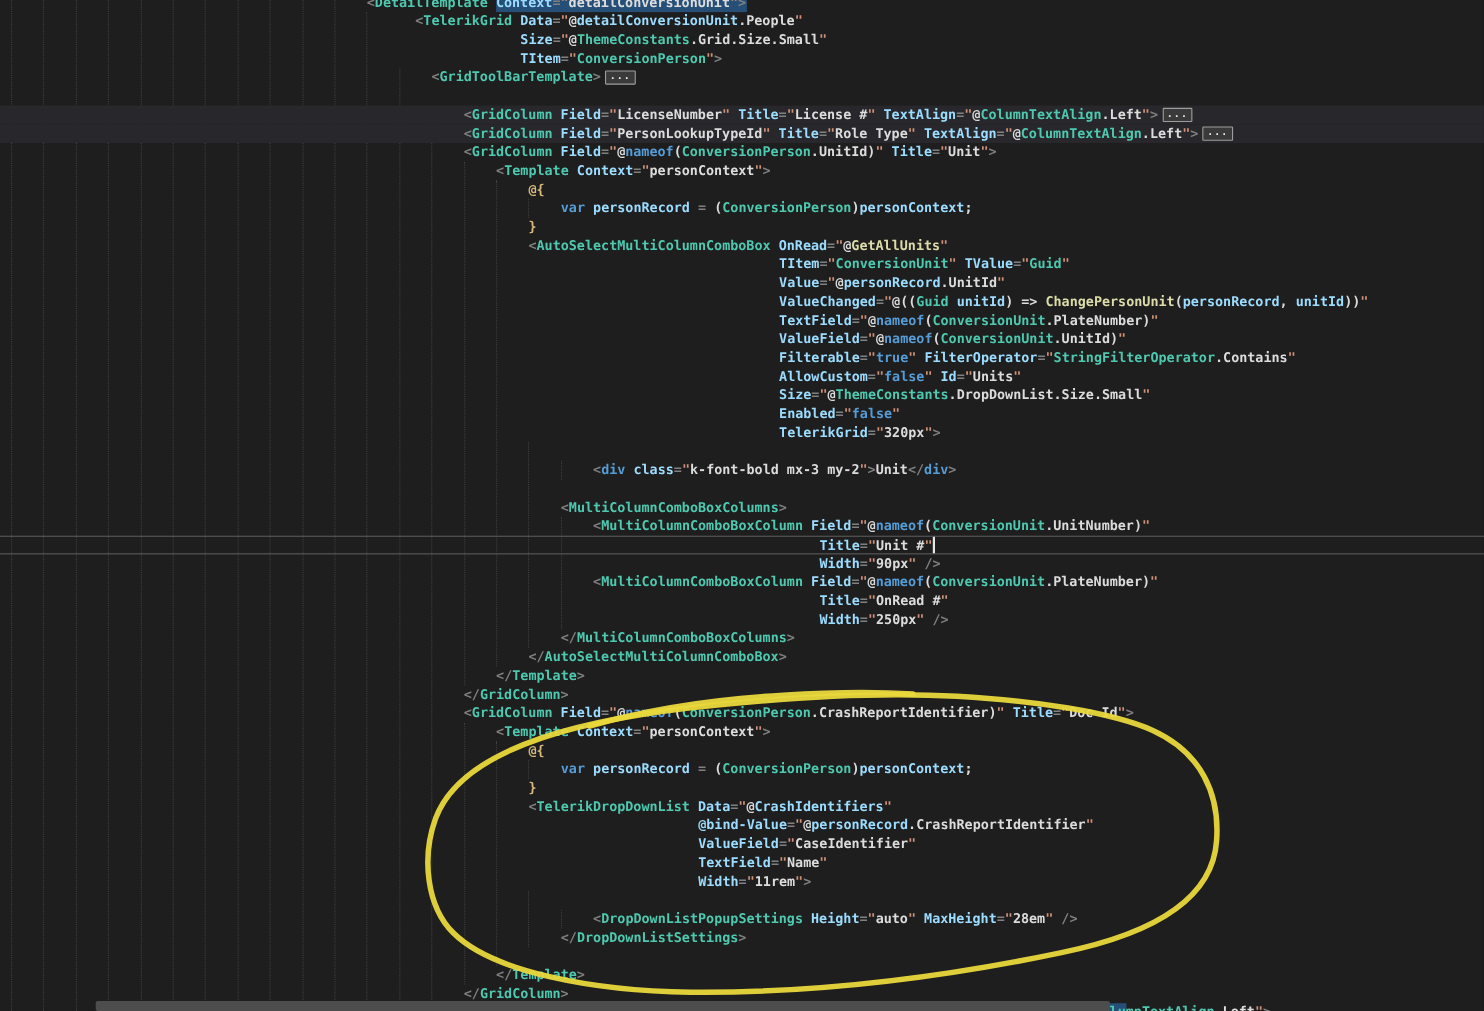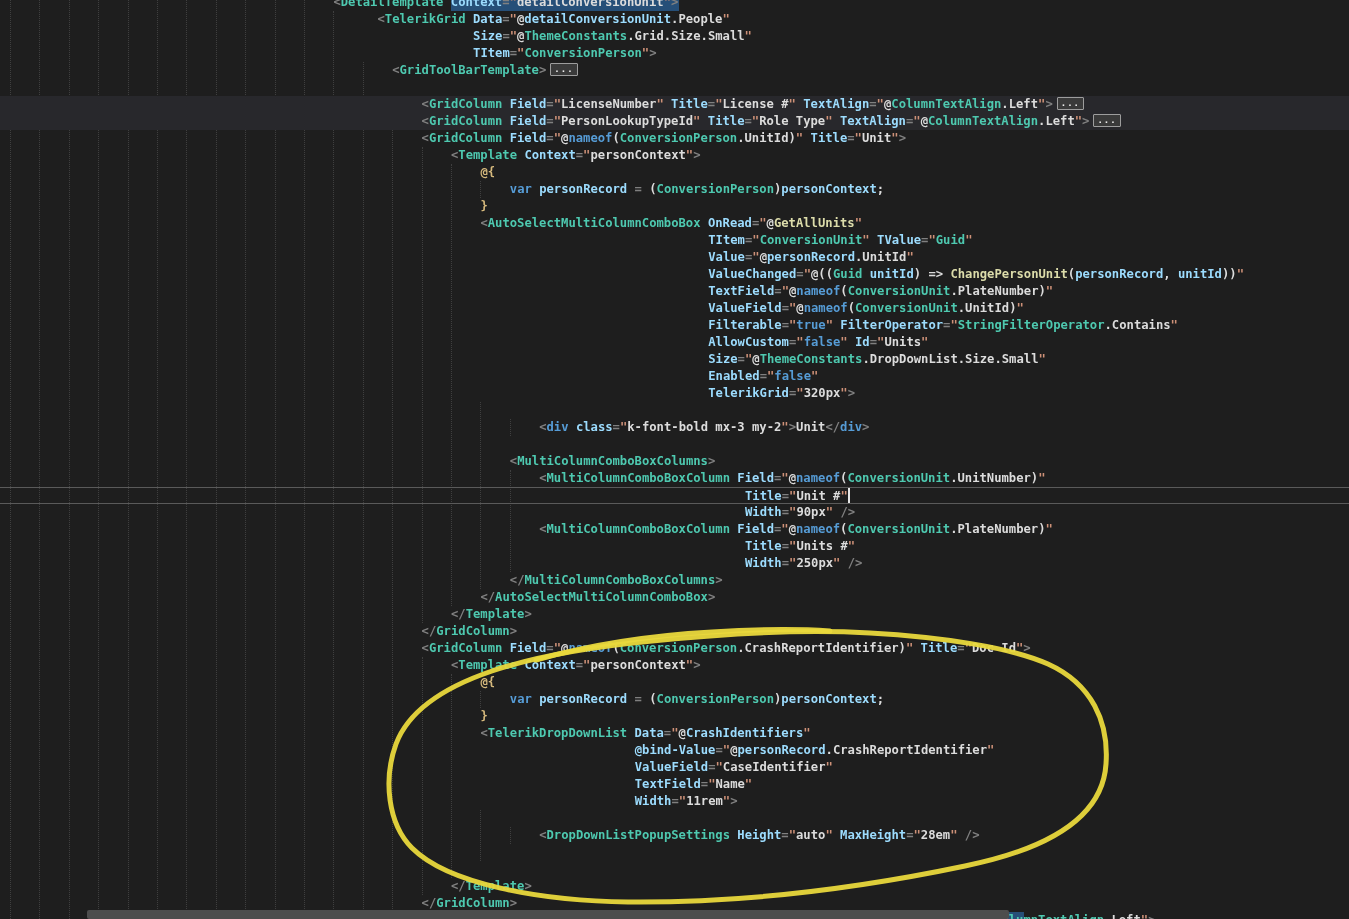--- a/index.html
+++ b/index.html
@@ -137,21 +137,21 @@
       <div class="line" style="top: 487px; height: 17px; border-top: 1px solid rgb(90, 90, 90); border-bottom: 1px solid rgb(90, 90, 90);">
         <span class="txt" style="left: 745px;"><span style="color: rgb(156, 220, 254);">Title</span><span style="color: rgb(128, 128, 128);">=</span><span style="color: rgb(206, 145, 120);">"</span><span style="color: rgb(220, 220, 220);">Unit #</span><span style="color: rgb(206, 145, 120);">"</span></span>
       </div>
       <div class="line" style="top: 504px; height: 17px;">
         <span class="txt" style="left: 745px;"><span style="color: rgb(156, 220, 254);">Width</span><span style="color: rgb(128, 128, 128);">=</span><span style="color: rgb(206, 145, 120);">"</span><span style="color: rgb(220, 220, 220);">90px</span><span style="color: rgb(206, 145, 120);">"</span><span style="color: rgb(220, 220, 220);"> </span><span style="color: rgb(128, 128, 128);">/&gt;</span></span>
       </div>
       <div class="line" style="top: 521px; height: 17px;">
         <span class="txt" style="left: 539.2px;"><span style="color: rgb(128, 128, 128);">&lt;</span><span style="color: rgb(78, 201, 176);">MultiColumnComboBoxColumn</span><span style="color: rgb(220, 220, 220);"> </span><span style="color: rgb(156, 220, 254);">Field</span><span style="color: rgb(128, 128, 128);">=</span><span style="color: rgb(206, 145, 120);">"</span><span style="color: rgb(220, 220, 220);">@</span><span style="color: rgb(86, 156, 214);">nameof</span><span style="color: rgb(220, 220, 220);">(</span><span style="color: rgb(78, 201, 176);">ConversionUnit</span><span style="color: rgb(220, 220, 220);">.PlateNumber)</span><span style="color: rgb(206, 145, 120);">"</span></span>
       </div>
       <div class="line" style="top: 538px; height: 17px;">
-        <span class="txt" style="left: 745px;"><span style="color: rgb(156, 220, 254);">Title</span><span style="color: rgb(128, 128, 128);">=</span><span style="color: rgb(206, 145, 120);">"</span><span style="color: rgb(220, 220, 220);">Units #</span><span style="color: rgb(206, 145, 120);">"</span></span>
+        <span class="txt" style="left: 745px;"><span style="color: rgb(156, 220, 254);">Title</span><span style="color: rgb(128, 128, 128);">=</span><span style="color: rgb(206, 145, 120);">"</span><span style="color: rgb(220, 220, 220);">OnRead #</span><span style="color: rgb(206, 145, 120);">"</span></span>
       </div>
       <div class="line" style="top: 555px; height: 17px;">
         <span class="txt" style="left: 745px;"><span style="color: rgb(156, 220, 254);">Width</span><span style="color: rgb(128, 128, 128);">=</span><span style="color: rgb(206, 145, 120);">"</span><span style="color: rgb(220, 220, 220);">250px</span><span style="color: rgb(206, 145, 120);">"</span><span style="color: rgb(220, 220, 220);"> </span><span style="color: rgb(128, 128, 128);">/&gt;</span></span>
       </div>
       <div class="line" style="top: 572px; height: 17px;">
         <span class="txt" style="left: 509.8px;"><span style="color: rgb(128, 128, 128);">&lt;/</span><span style="color: rgb(78, 201, 176);">MultiColumnComboBoxColumns</span><span style="color: rgb(128, 128, 128);">&gt;</span></span>
       </div>
       <div class="line" style="top: 589px; height: 17px;">
         <span class="txt" style="left: 480.4px;"><span style="color: rgb(128, 128, 128);">&lt;/</span><span style="color: rgb(78, 201, 176);">AutoSelectMultiColumnComboBox</span><span style="color: rgb(128, 128, 128);">&gt;</span></span>
       </div>
@@ -186,20 +186,23 @@
         <span class="txt" style="left: 634.75px;"><span style="color: rgb(156, 220, 254);">ValueField</span><span style="color: rgb(128, 128, 128);">=</span><span style="color: rgb(206, 145, 120);">"</span><span style="color: rgb(220, 220, 220);">CaseIdentifier</span><span style="color: rgb(206, 145, 120);">"</span></span>
       </div>
       <div class="line" style="top: 776px; height: 17px;">
         <span class="txt" style="left: 634.75px;"><span style="color: rgb(156, 220, 254);">TextField</span><span style="color: rgb(128, 128, 128);">=</span><span style="color: rgb(206, 145, 120);">"</span><span style="color: rgb(220, 220, 220);">Name</span><span style="color: rgb(206, 145, 120);">"</span></span>
       </div>
       <div class="line" style="top: 793px; height: 17px;">
         <span class="txt" style="left: 634.75px;"><span style="color: rgb(156, 220, 254);">Width</span><span style="color: rgb(128, 128, 128);">=</span><span style="color: rgb(206, 145, 120);">"</span><span style="color: rgb(220, 220, 220);">11rem</span><span style="color: rgb(206, 145, 120);">"</span><span style="color: rgb(128, 128, 128);">&gt;</span></span>
       </div>
       <div class="line" style="top: 827px; height: 17px;">
         <span class="txt" style="left: 539.2px;"><span style="color: rgb(128, 128, 128);">&lt;</span><span style="color: rgb(78, 201, 176);">DropDownListPopupSettings</span><span style="color: rgb(220, 220, 220);"> </span><span style="color: rgb(156, 220, 254);">Height</span><span style="color: rgb(128, 128, 128);">=</span><span style="color: rgb(206, 145, 120);">"</span><span style="color: rgb(220, 220, 220);">auto</span><span style="color: rgb(206, 145, 120);">"</span><span style="color: rgb(220, 220, 220);"> </span><span style="color: rgb(156, 220, 254);">MaxHeight</span><span style="color: rgb(128, 128, 128);">=</span><span style="color: rgb(206, 145, 120);">"</span><span style="color: rgb(220, 220, 220);">28em</span><span style="color: rgb(206, 145, 120);">"</span><span style="color: rgb(220, 220, 220);"> </span><span style="color: rgb(128, 128, 128);">/&gt;</span></span>
+      </div>
+      <div class="line" style="top: 844px; height: 17px;">
+        <span class="txt" style="left: 509.8px;"><span style="color: rgb(128, 128, 128);">&lt;/</span><span style="color: rgb(78, 201, 176);">DropDownListSettings</span><span style="color: rgb(128, 128, 128);">&gt;</span></span>
       </div>
       <div class="line" style="top: 878px; height: 17px;">
         <span class="txt" style="left: 451px;"><span style="color: rgb(128, 128, 128);">&lt;/</span><span style="color: rgb(78, 201, 176);">Template</span><span style="color: rgb(128, 128, 128);">&gt;</span></span>
       </div>
       <div class="line" style="top: 895px; height: 17px;">
         <span class="txt" style="left: 421.6px;"><span style="color: rgb(128, 128, 128);">&lt;/</span><span style="color: rgb(78, 201, 176);">GridColumn</span><span style="color: rgb(128, 128, 128);">&gt;</span></span>
       </div>
       <div class="line" style="top: 912px; height: 17px;">
         <div class="sel" style="left: 421.6px; width: 602.7px; background: rgb(38, 79, 120);"></div>
         <span class="txt" style="left: 421.6px;"><span style="color: rgb(128, 128, 128);">&lt;</span><span style="color: rgb(78, 201, 176);">GridColumn</span><span style="color: rgb(220, 220, 220);"> </span><span style="color: rgb(156, 220, 254);">Field</span><span style="color: rgb(128, 128, 128);">=</span><span style="color: rgb(206, 145, 120);">"</span><span style="color: rgb(220, 220, 220);">@</span><span style="color: rgb(86, 156, 214);">nameof</span><span style="color: rgb(220, 220, 220);">(</span><span style="color: rgb(78, 201, 176);">ConversionPerson</span><span style="color: rgb(220, 220, 220);">.UnitId)</span><span style="color: rgb(206, 145, 120);">"</span><span style="color: rgb(220, 220, 220);"> </span><span style="color: rgb(156, 220, 254);">Title</span><span style="color: rgb(128, 128, 128);">=</span><span style="color: rgb(206, 145, 120);">"</span><span style="color: rgb(220, 220, 220);">Unit</span><span style="color: rgb(206, 145, 120);">"</span><span style="color: rgb(220, 220, 220);"> </span><span style="color: rgb(156, 220, 254);">TextAlign</span><span style="color: rgb(128, 128, 128);">=</span><span style="color: rgb(206, 145, 120);">"</span><span style="color: rgb(220, 220, 220);">@</span><span style="color: rgb(78, 201, 176);">ColumnTextAlign</span><span style="color: rgb(220, 220, 220);">.Left</span><span style="color: rgb(206, 145, 120);">"</span><span style="color: rgb(128, 128, 128);">&gt;</span></span>

